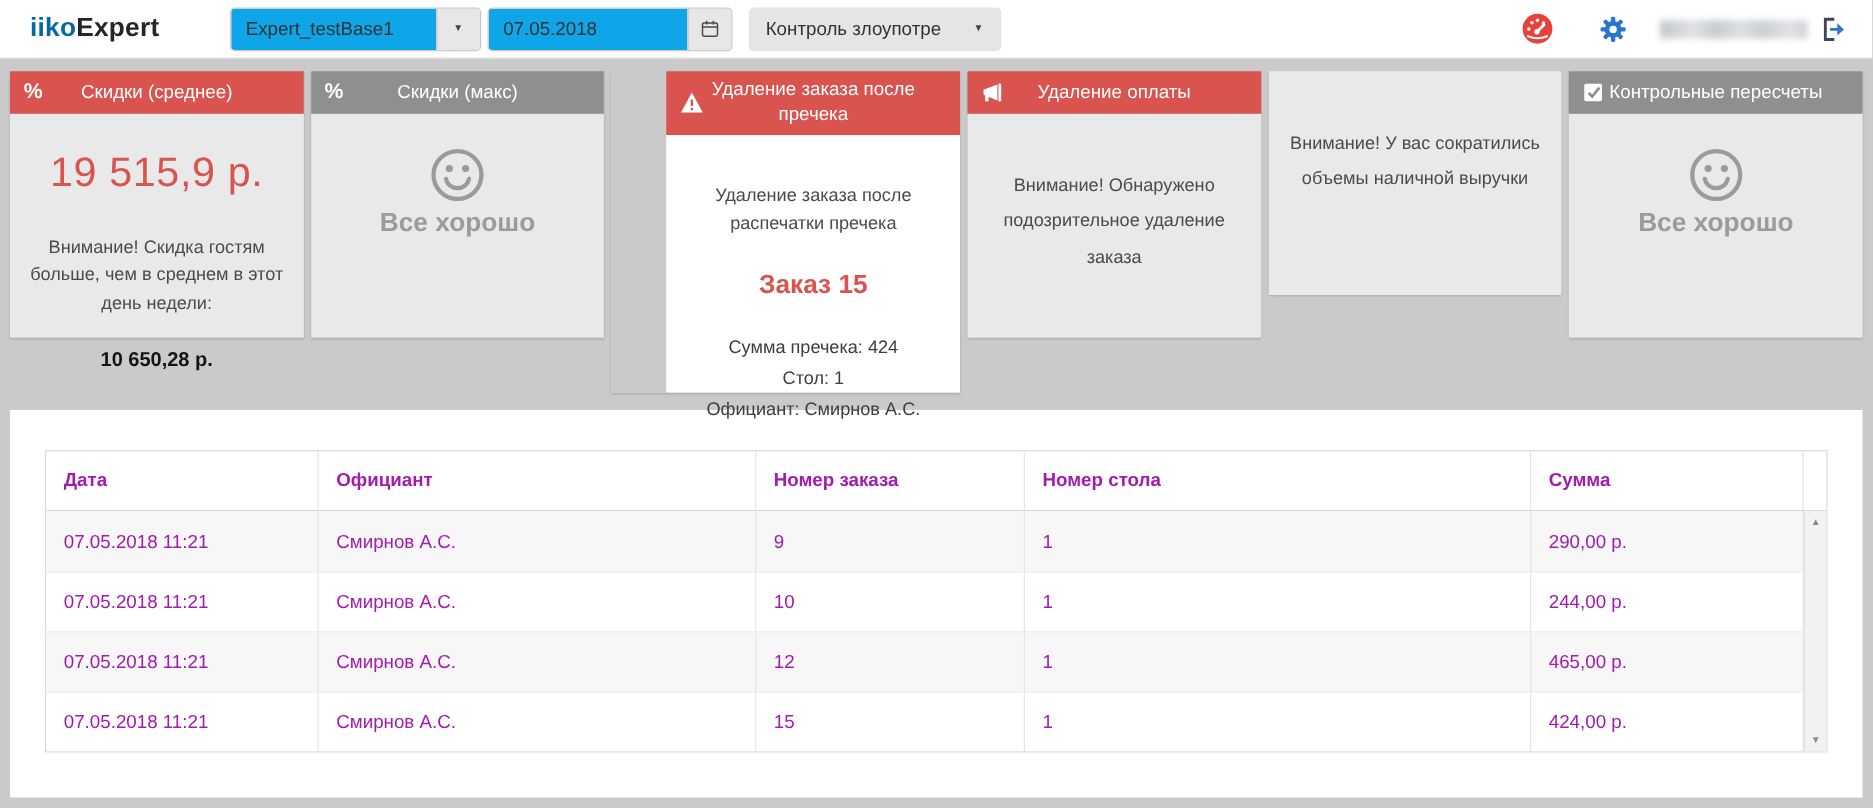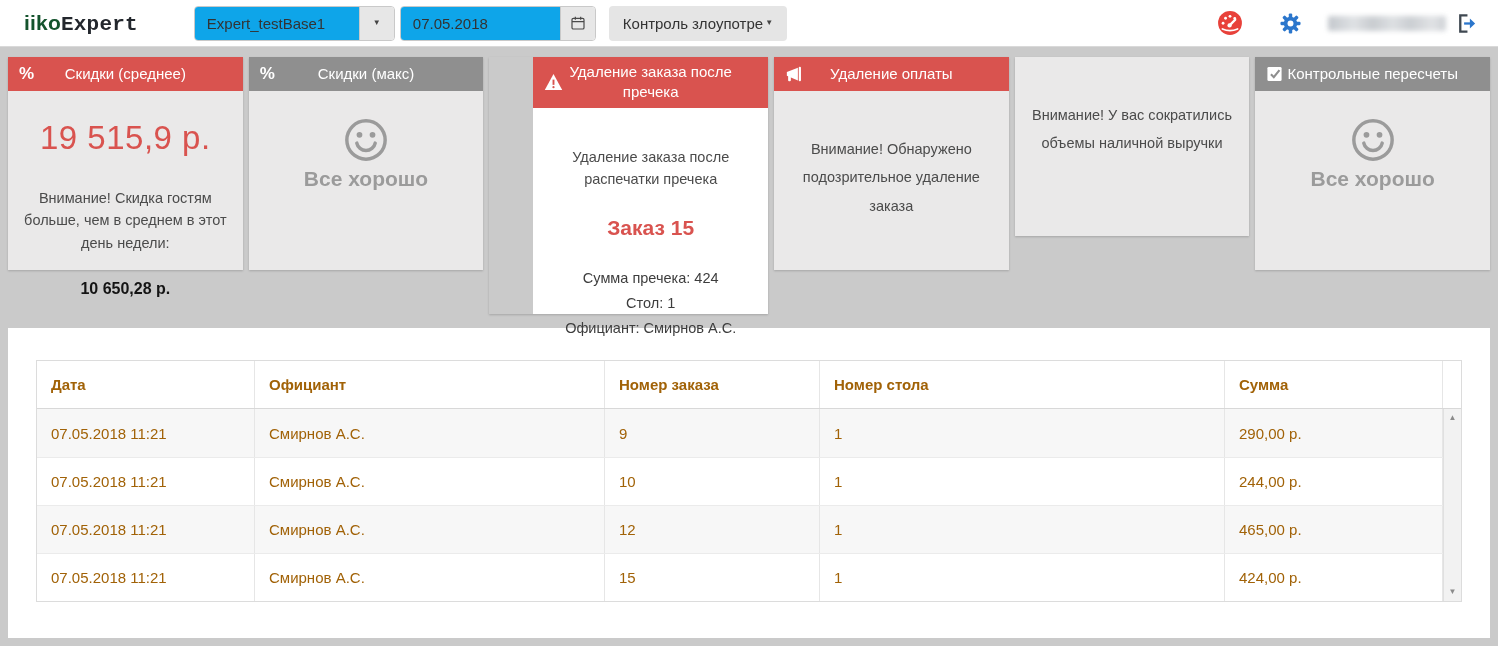--- a/index.html
+++ b/index.html
@@ -2,30 +2,30 @@
 <html><head>
 <meta charset="utf-8">
 <style>
   * { margin:0; padding:0; box-sizing:border-box; }
   html,body { width:1498px; height:646px; }
   body { font-family:"Liberation Sans","DejaVu Sans",sans-serif; background:#cacaca; overflow:hidden; }
 
   
   .topbar { height:47px; background:#fff; display:flex; align-items:center; padding:0 20px 0 24px; border-bottom:1px solid #d9d9d9; }
   .logo { font-size:21px; font-weight:bold; letter-spacing:.2px; white-space:nowrap; margin-right:56px; }
-  .logo .red { color:#14532d; }
-  .logo .dark { color:#23272d;font-family:Liberation Mono, monospace; }
+  .logo .red { color:#0369a1; }
+  .logo .dark { color:#23272d; }
   .input-group { display:flex; height:35px; border:1px solid #c9c9c9; border-radius:4px; overflow:hidden; background:#fff; }
   .ig-text { display:flex; align-items:center; padding:0 12px; font-size:15px; color:#333; background:#0ea5e9; }
   .ig-btn { width:35px; background:#e7e7e7; border-left:1px solid #c9c9c9; display:flex; align-items:center; justify-content:center; cursor:pointer; }
   .caret { font-size:8px; color:#444; line-height:1; }
   .sel-text { width:164px; }
   .date-text { width:159px; }
   .date-group { margin-left:5px; }
-  .dropdown-btn { margin-left:13px; height:35px; background:#e5e5e5; border:none; border-radius:4px; padding:0 14px; font-size:15px; color:#333; font-family:inherit; display:flex; align-items:center; gap:2px; cursor:pointer; white-space:nowrap; }
+  .dropdown-btn { margin-left:13px; height:35px; background:#e5e5e5; border:none; border-radius:4px; padding:0 14px; font-size:15px; color:#333; font-family:inherit; display:flex; align-items:center; gap:26px; cursor:pointer; white-space:nowrap; }
   .topbar-right { margin-left:auto; display:flex; align-items:center; }
   .icon-btn { background:none; border:none; cursor:pointer; display:flex; align-items:center; padding:0; }
   .gear-btn { margin-left:36px; }
   .email-blur { margin-left:26px; width:118px; height:15px; border-radius:2px;
     background:linear-gradient(90deg,#b9bec4,#dadde0 22%,#bfc3c8 38%,#d8dbde 55%,#c2c6cb 70%,#dcdee1 88%,#c6cacf);
     filter:blur(2.5px); opacity:.85; }
   .exit-btn { margin-left:9px; }
 
   
   .cards-row { display:flex; gap:6px; margin:10px 8px 0; height:265px; align-items:flex-start; }
@@ -47,21 +47,21 @@
   .ok-body { display:flex; flex-direction:column; align-items:center; }
   .smiley { margin-top:8px; }
   .ok-text { margin-top:4px; font-size:21px; font-weight:bold; color:#9b9b9b; }
   .msg-top { margin-top:20px; line-height:1.55; }
 
   
   .panel { margin:6px 8px 0; height:310px; background:#fff; position:relative; z-index:1; padding:32px 28px 0; }
   .tbl { border:1px solid #dcdcdc; }
   .trow { display:flex; height:48px; }
   .thead { font-weight:bold; border-bottom:1px solid #d8d8d8; }
-  .cell { padding:0 14px; display:flex; align-items:center; font-size:15px; color:#a16207; border-right:1px solid #e6e6e6; }
+  .cell { padding:0 14px; display:flex; align-items:center; font-size:15px; color:#a21caf; border-right:1px solid #e6e6e6; }
   .c1 { width:218px; } .c2 { width:350px; } .c3 { width:215px; } .c4 { width:405px; } .c5 { flex:1; }
   .scroll-head { width:18px; border-right:none; padding:0; }
   .tbody { position:relative; }
   .tbody .trow { border-top:1px solid #ebebeb; padding-right:18px; }
   .tbody .trow:first-child { border-top:none; }
   .tbody .trow:nth-child(odd) { background:#f7f7f7; }
   .vscroll { position:absolute; top:0; right:0; width:18px; height:100%; background:#f2f2f2; border-left:1px solid #e0e0e0; display:flex; flex-direction:column; justify-content:space-between; align-items:center; padding:5px 0; cursor:pointer; }
   .arr { font-size:8px; color:#8b8b8b; line-height:1; cursor:pointer; }
 </style>
 </head>

